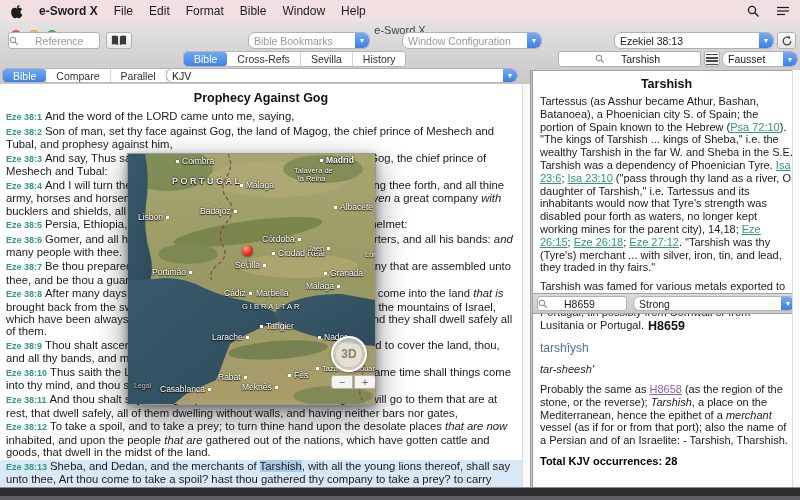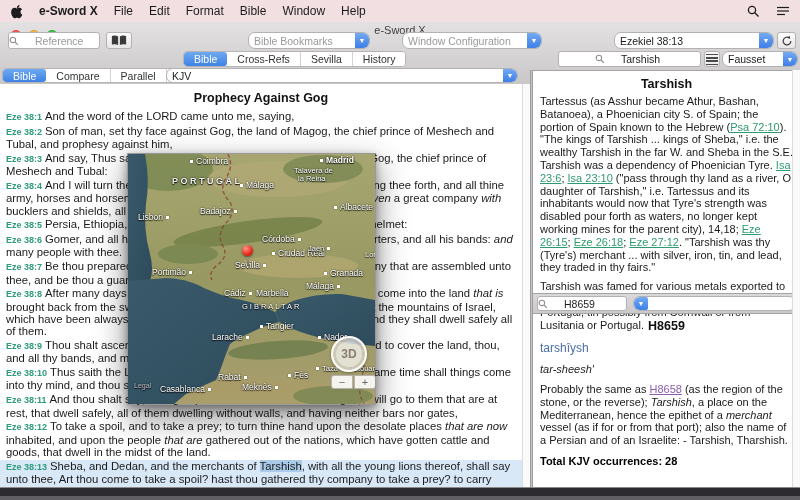--- a/index.html
+++ b/index.html
@@ -212,20 +212,21 @@
 
   <div class="strong-toolbar">
     <div class="field" style="left:4px;width:90px;">
       <svg class="svgicon" width="10" height="10" viewBox="0 0 11 11">
           <circle cx="4.3" cy="4.3" r="3" fill="none" stroke="#8e8e93" stroke-width="1.2"></circle>
           <line x1="6.6" y1="6.6" x2="9.8" y2="9.8" stroke="#8e8e93" stroke-width="1.2"></line>
         </svg>
       <span>H8659</span>
     </div>
     <div class="combo" style="left:100px;right:4px;">
+      <span class="ctext">Strong</span>
       <span class="arrow">▼</span>
     </div>
   </div>
 
   <div class="strong-body">
     <h3 style="margin-top:4px;">H8659</h3>
     <div class="translit">tarshîysh</div>
     <div class="pron">tar-sheesh'</div>
     <p class="rp-text" id="strong-def">Probably the same as <a class="link-visited">H8658</a> (as the region of the stone, or the reverse); <i>Tarshish</i>, a place on the Mediterranean, hence the epithet of a <i>merchant</i> vessel (as if for or from that port); also the name of a Persian and of an Israelite: - Tarshish, Tharshish.</p>
     <div class="total">Total KJV occurrences: 28</div>
@@ -263,21 +264,21 @@
 
     <path d="M0,127 L38,124 Q58,124 76,134 Q92,141 104,144 Q122,147 136,153 L147,158 L151,168 Q138,171 124,178 Q110,184 102,190 Q97,202 93,214 L88,226 Q72,233 58,240 L46,250 L0,250 Z" fill="url(#sea)"></path>
 
     <path d="M147,158 Q155,150 168,146 Q190,139 214,140 L247,146 L247,192 Q226,191 206,187 Q182,182 162,174 L151,168 Z" fill="url(#sea)"></path>
 
     <path d="M100,0 Q106,12 98,24 Q90,36 102,48 Q108,60 97,70 Q88,82 96,94 Q100,104 88,112 Q80,120 84,126" fill="none" stroke="#8a4034" stroke-width="1.3" stroke-dasharray="4,2.5" opacity="0.85"></path>
 
     <path d="M230,186 Q240,204 234,222 Q228,236 236,250" fill="none" stroke="#8a4034" stroke-width="1.2" stroke-dasharray="4,2.5" opacity="0.8"></path>
   </svg>
   <div id="map-labels">
-      <span class="mlabel city dot-left" style="left: 62px; top: 2px;">Coimbra</span>
+      <span class="mlabel city dot-left" style="left: 48px; top: 2px;">Coimbra</span>
       <span class="mlabel city-major dot-left" style="left: 192px; top: 1px;">Madrid</span>
       <span class="mlabel city-sm" style="left: 166px; top: 12px;">Talavera de</span>
       <span class="mlabel city-sm" style="left: 170px; top: 20px;">la Reina</span>
       <span class="mlabel country" style="left: 44px; top: 22px;">PORTUGAL</span>
       <span class="mlabel city dot-left" style="left: 112px; top: 26px;">Málaga</span>
       <span class="mlabel city dot-right" style="left: 72px; top: 52px;">Badajoz</span>
       <span class="mlabel city dot-left" style="left: 144px; top: 50px; margin-top: 44px;">Ciudad Real</span>
       <span class="mlabel city dot-left" style="left: 206px; top: 48px;">Albacete</span>
       <span class="mlabel city dot-right" style="left: 10px; top: 58px;">Lisbon</span>
       <span class="mlabel city dot-right" style="left: 134px; top: 80px;">Córdoba</span>

